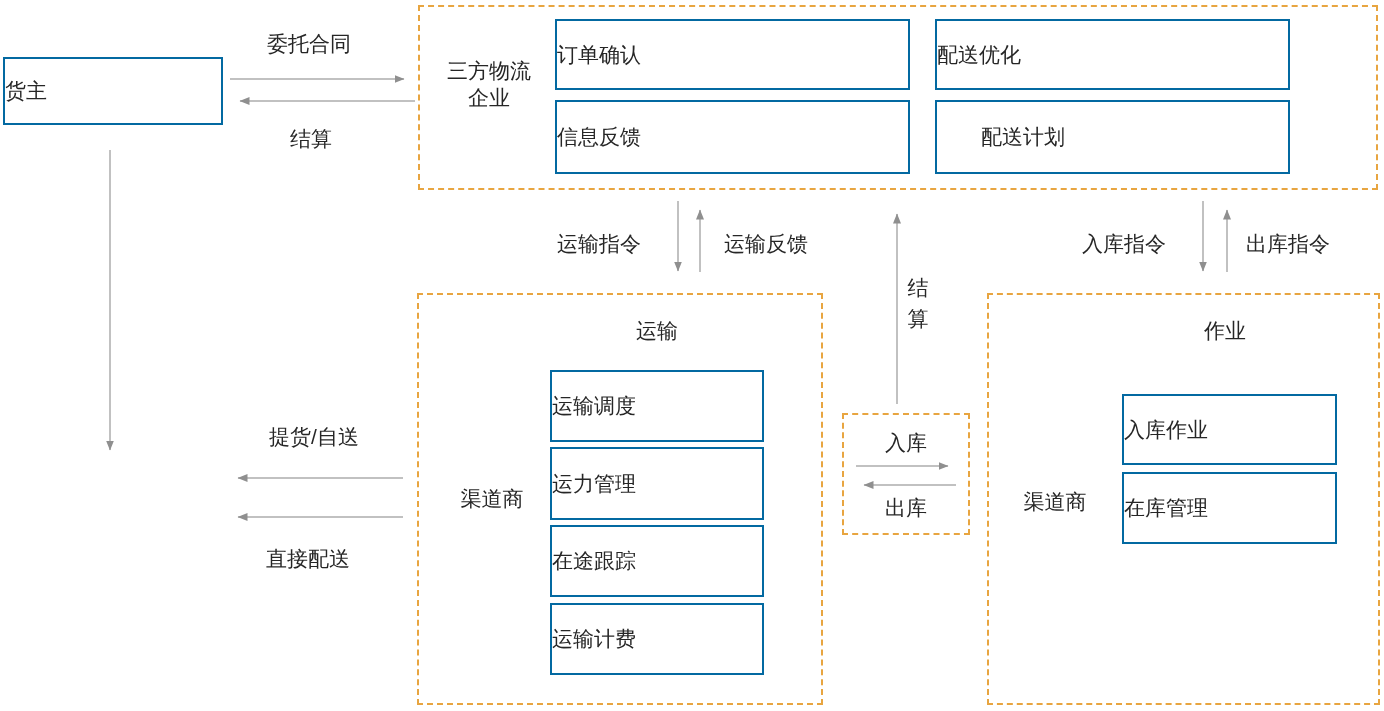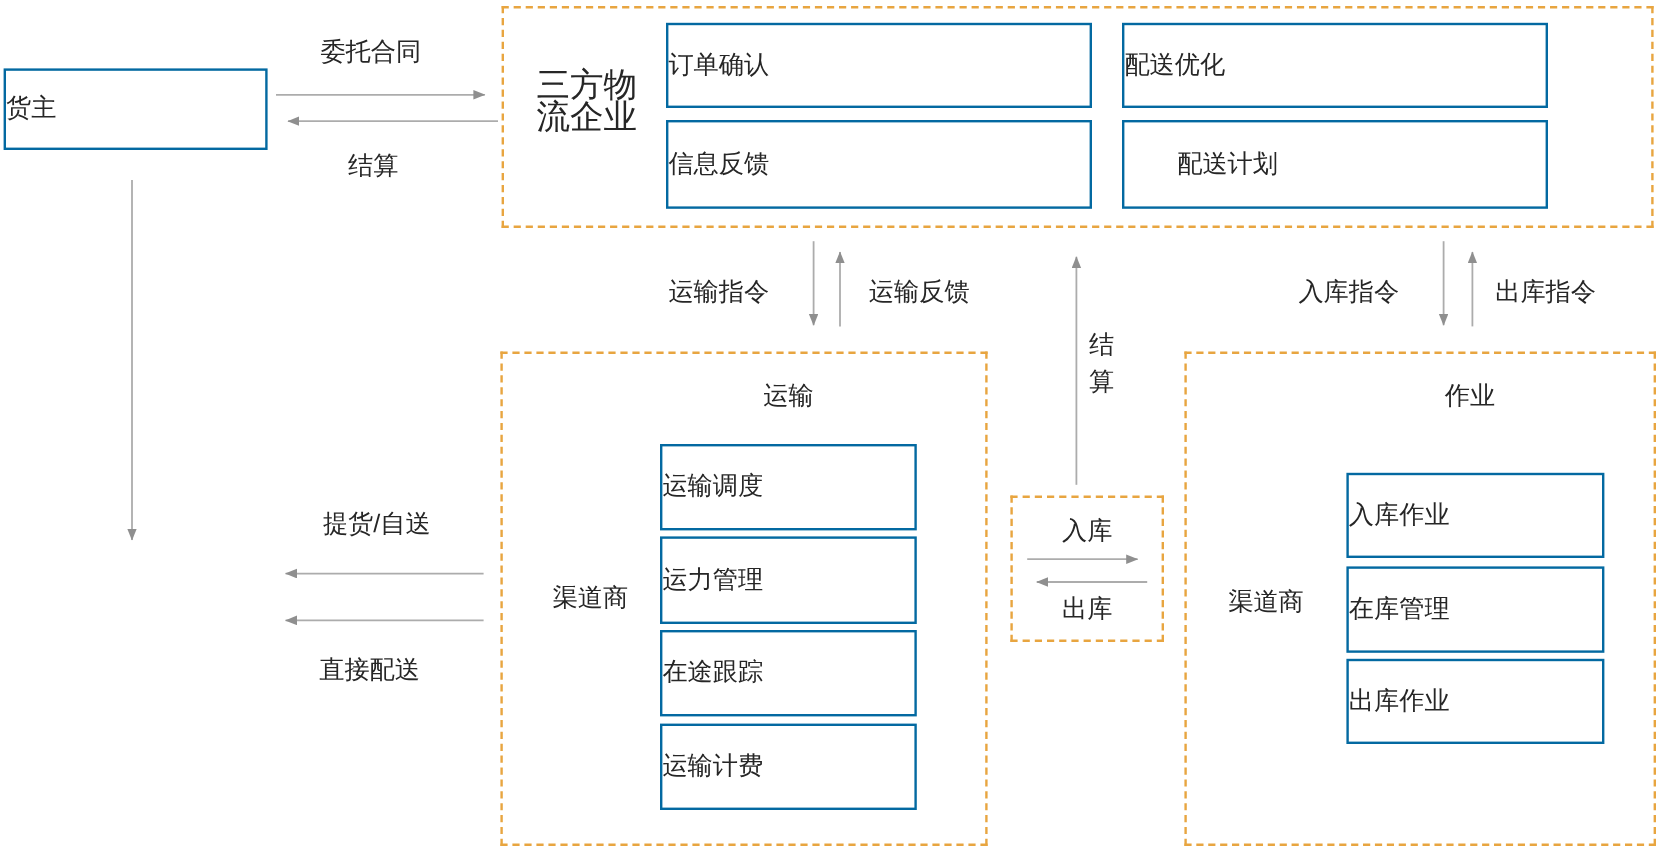--- a/index.html
+++ b/index.html
@@ -40,21 +40,21 @@
   }
   .container-title{
     position:absolute;
     font-size:21px;line-height:1.3;
     white-space:nowrap;
     transform:translateX(-50%);
   }
   .tpl-label{
     position:absolute;
     left:22px;top:50px;width:94px;
-    font-size:28px;line-height:27px;
+    font-size:21px;line-height:27px;
     text-align:center;
   }
   .v-label{
     position:absolute;
     width:26px;
     font-size:21px;line-height:31px;
     text-align:center;
     transform:translateX(-50%);
     white-space:normal;
     word-break:break-all;
@@ -130,23 +130,20 @@
 
   <div class="container" style="left:987px;top:293px;width:393px;height:412px;">
     <div class="container-title" style="left:236px;top:22px;">作业</div>
     <div class="side-label" style="left:66px;top:193px;">渠道商</div>
     <div class="box" style="left:133px;top:99px;width:215px;height:71px;">
       <span>入库作业</span>
     </div>
     <div class="box" style="left:133px;top:177px;width:215px;height:72px;">
       <span>在库管理</span>
     </div>
-    <div class="box" style="left:133px;top:254px;width:215px;height:71px;">
-      <span>出库作业</span>
-    </div>
   </div>
 
   <div class="container" style="left:842px;top:413px;width:128px;height:122px;">
     <div class="io-label" style="top:15px;">入库</div>
     <div class="io-label" style="top:80px;">出库</div>
   </div>
 
   <div class="edge-label" style="left:309px;top:30px;">委托合同</div>
   <div class="edge-label" style="left:311px;top:125px;">结算</div>
   <div class="edge-label" style="left:599px;top:230px;">运输指令</div>

